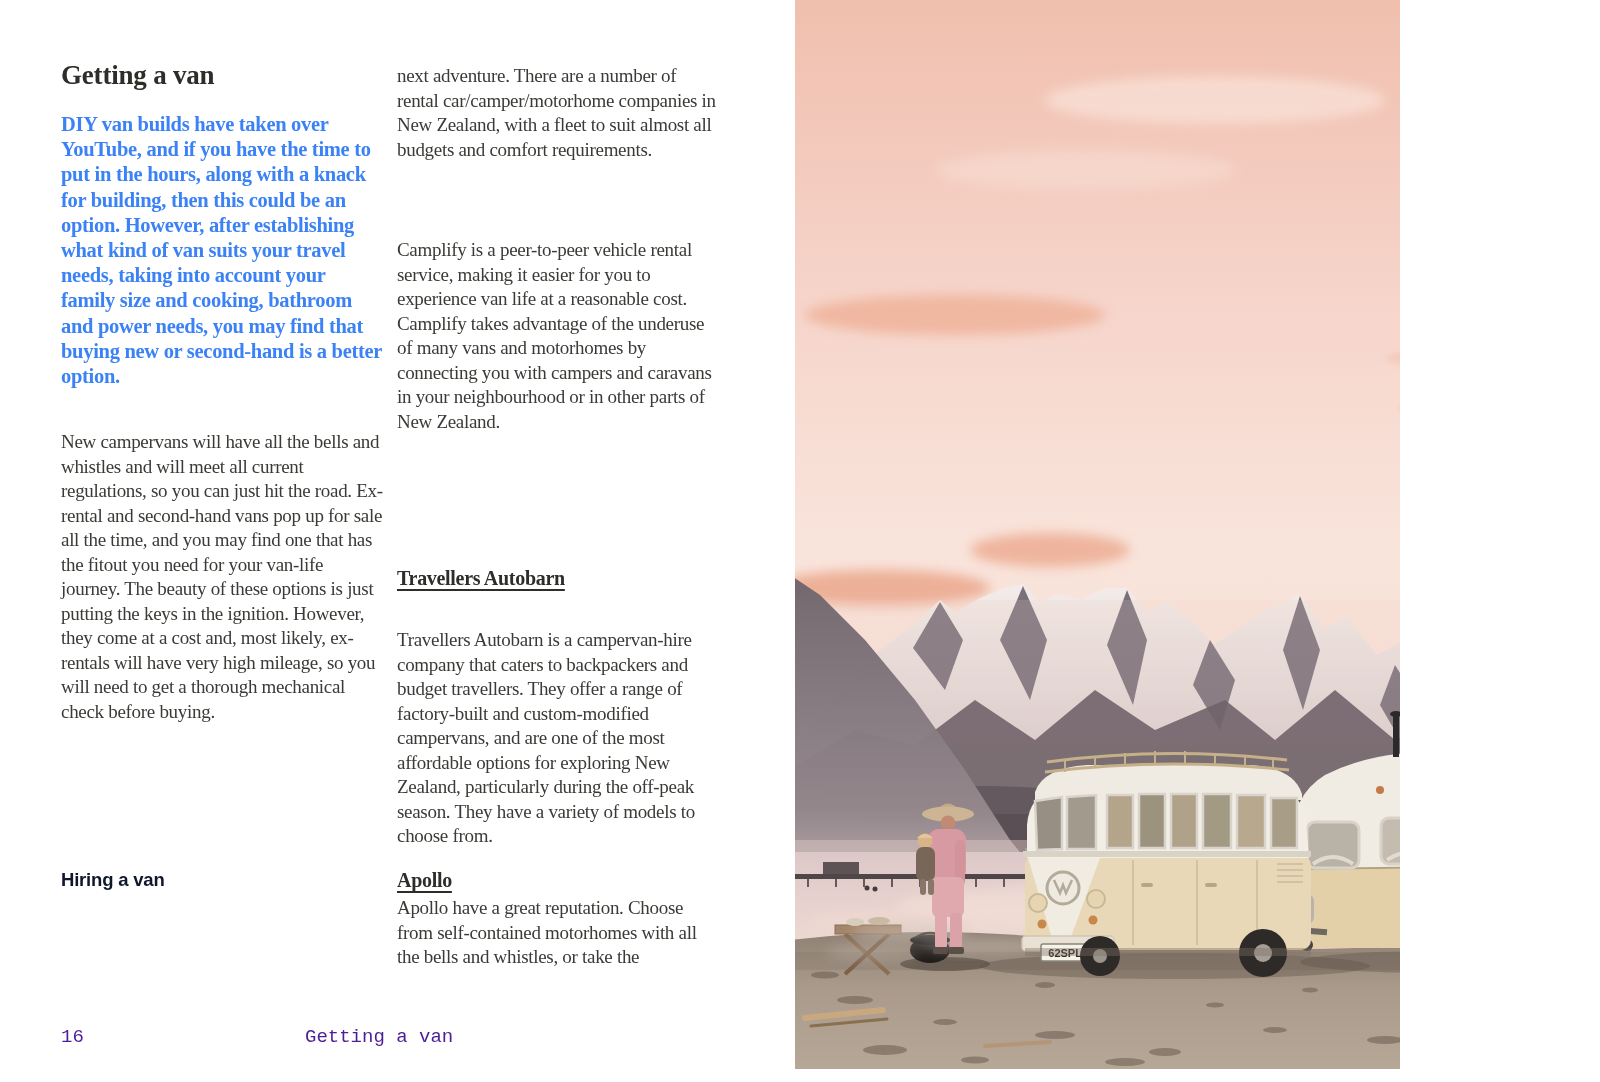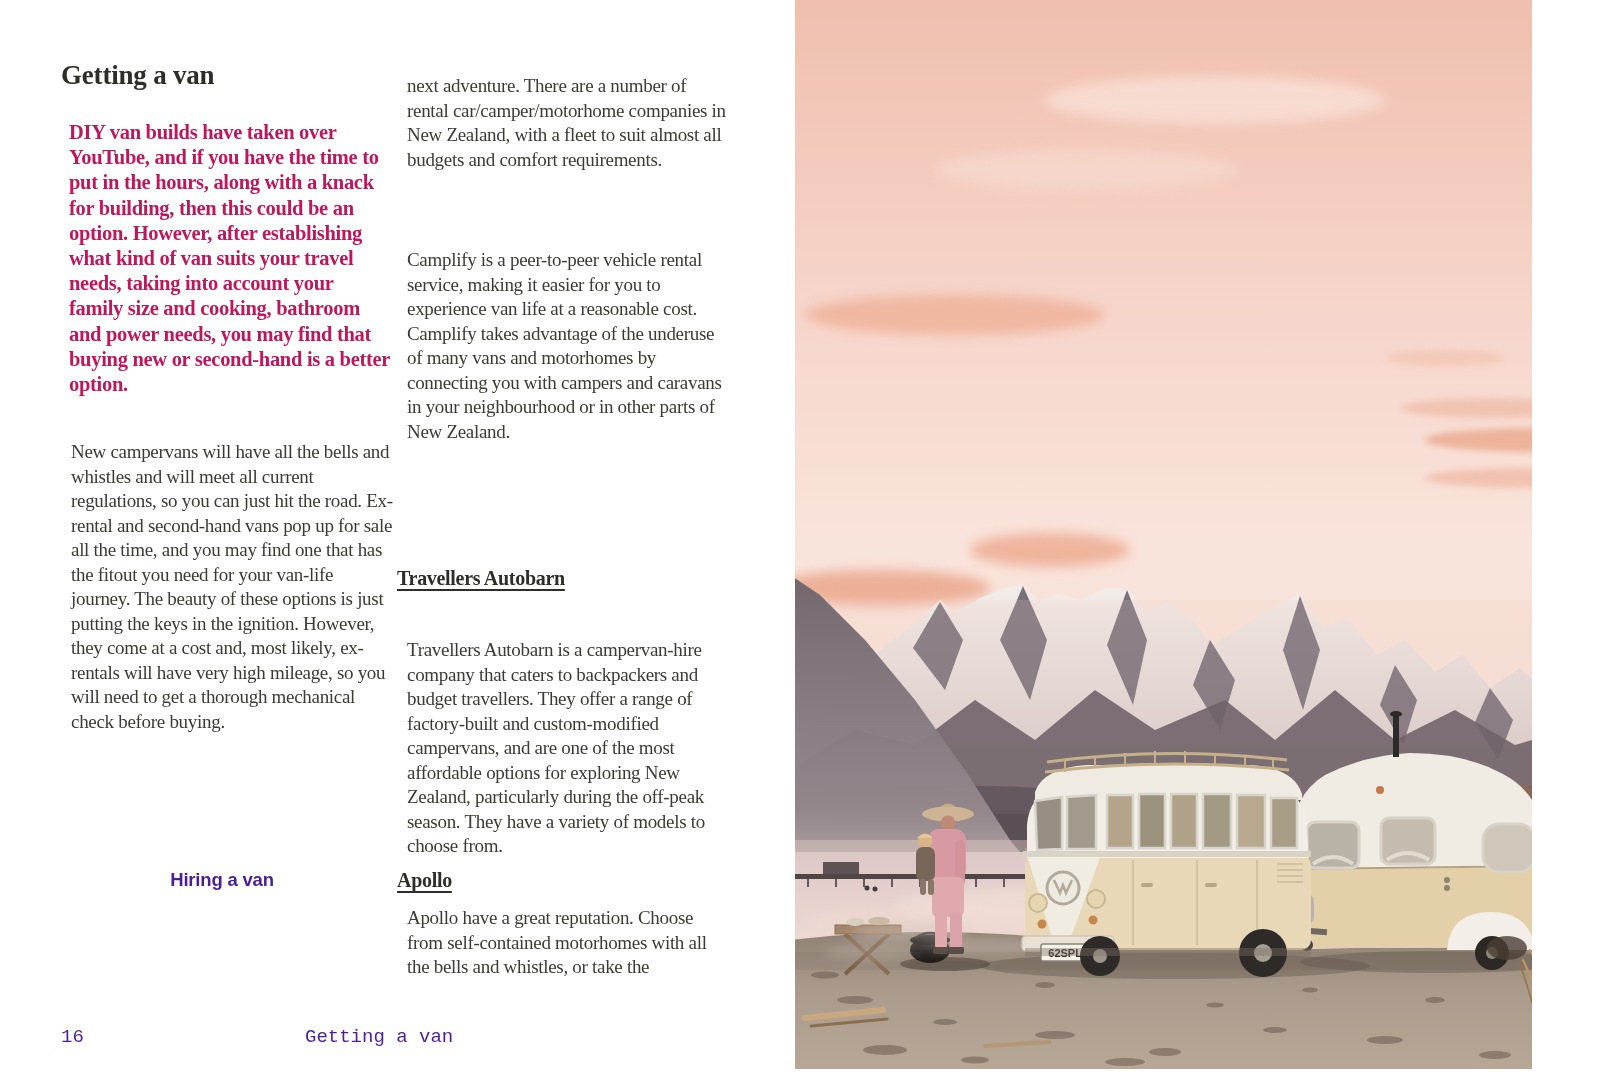--- a/index.html
+++ b/index.html
@@ -1,26 +1,26 @@
 <!DOCTYPE html>
 <html><head>
 <meta charset="utf-8">
 <style>
   html,body{margin:0;padding:0;background:#ffffff;}
-  .page{position:relative;width:1532px;height:1082px;background:#ffffff;overflow:hidden;
+  .page{position:relative;width:1400px;height:1082px;background:#ffffff;overflow:hidden;
         font-family:"Liberation Serif","DejaVu Serif",serif;color:#3a3b36;}
   .block{position:absolute;width:322px;letter-spacing:-0.3px;}
   .colL{left:61px;}
   .colR{left:397px;}
   h1.title{margin:0;font-size:27px;font-weight:bold;color:#2d2e2a;letter-spacing:-0.2px;}
-  p.intro{margin:8px;font-size:20.5px;font-weight:bold;line-height:25.2px;color:#be185d;}
-  p.body{margin:10px;font-size:19px;line-height:24.5px;color:#3a3b36;}
+  p.intro{margin:0;font-size:20.5px;font-weight:bold;line-height:25.2px;color:#3b82f6;}
+  p.body{margin:0;font-size:19px;line-height:24.5px;color:#3a3b36;}
   p.indent{text-indent:22px;}
   h2.subsans{margin:0;font-family:"Liberation Sans","DejaVu Sans",sans-serif;
-             font-size:18.5px;font-weight:bold;color:#4c1d95;letter-spacing:-0.2px;text-align:center;}
+             font-size:18.5px;font-weight:bold;color:#0f172a;letter-spacing:-0.2px;}
   h3.subserif{margin:0;font-size:20px;font-weight:bold;color:#2d2e2a;display:inline-block;
               text-decoration:underline;text-decoration-thickness:1.5px;text-underline-offset:4px;}
   .footer-text{position:absolute;font-family:Liberation Mono, monospace;
                font-size:19px;color:#4c1d95;}
   figure.photo{position:absolute;left:795px;top:0;width:805px;height:1069px;margin:0;}
   figure.photo svg{display:block;width:805px;height:1069px;}
 </style>
 </head>
 <body>
 

